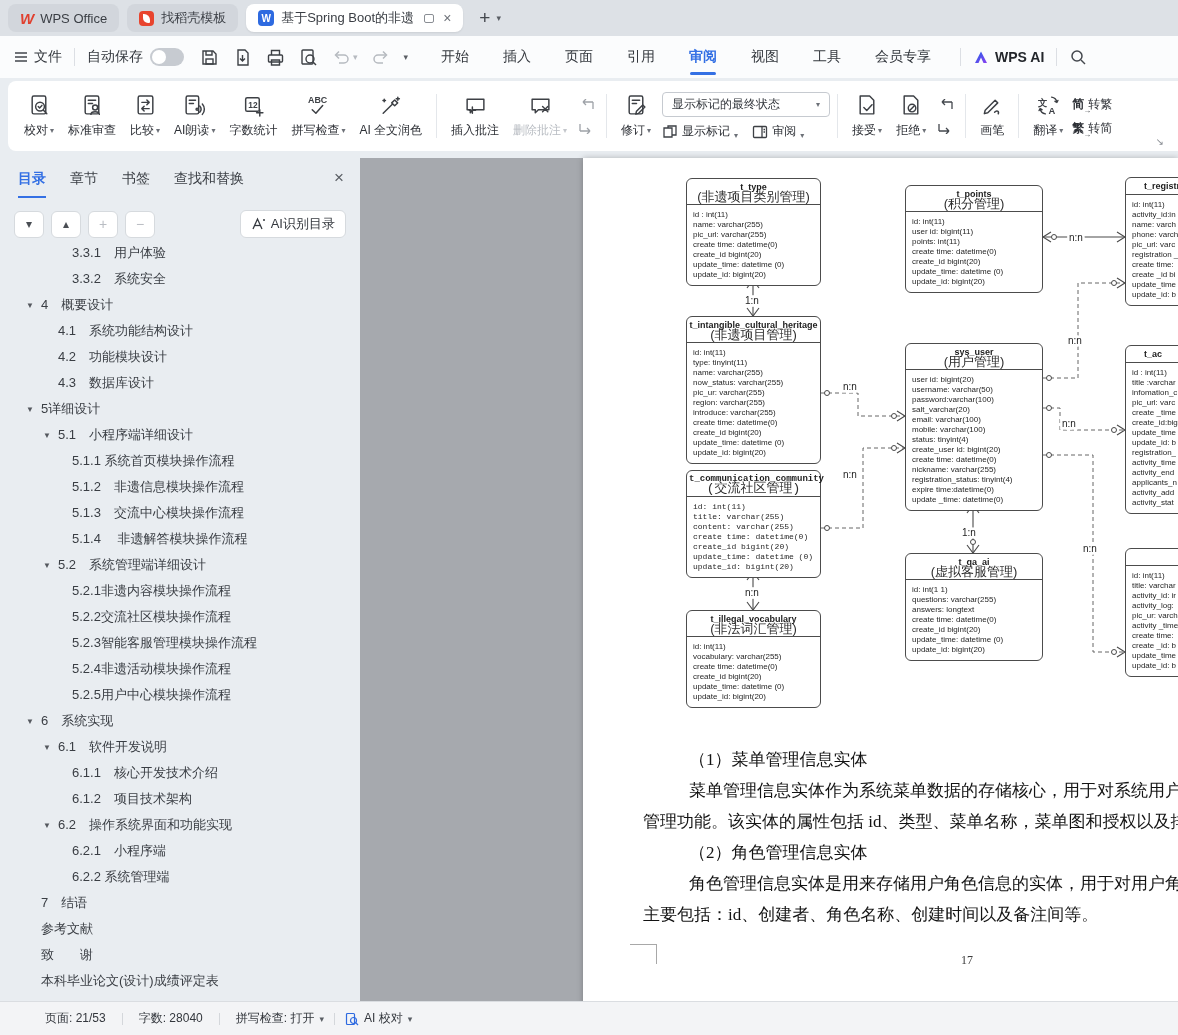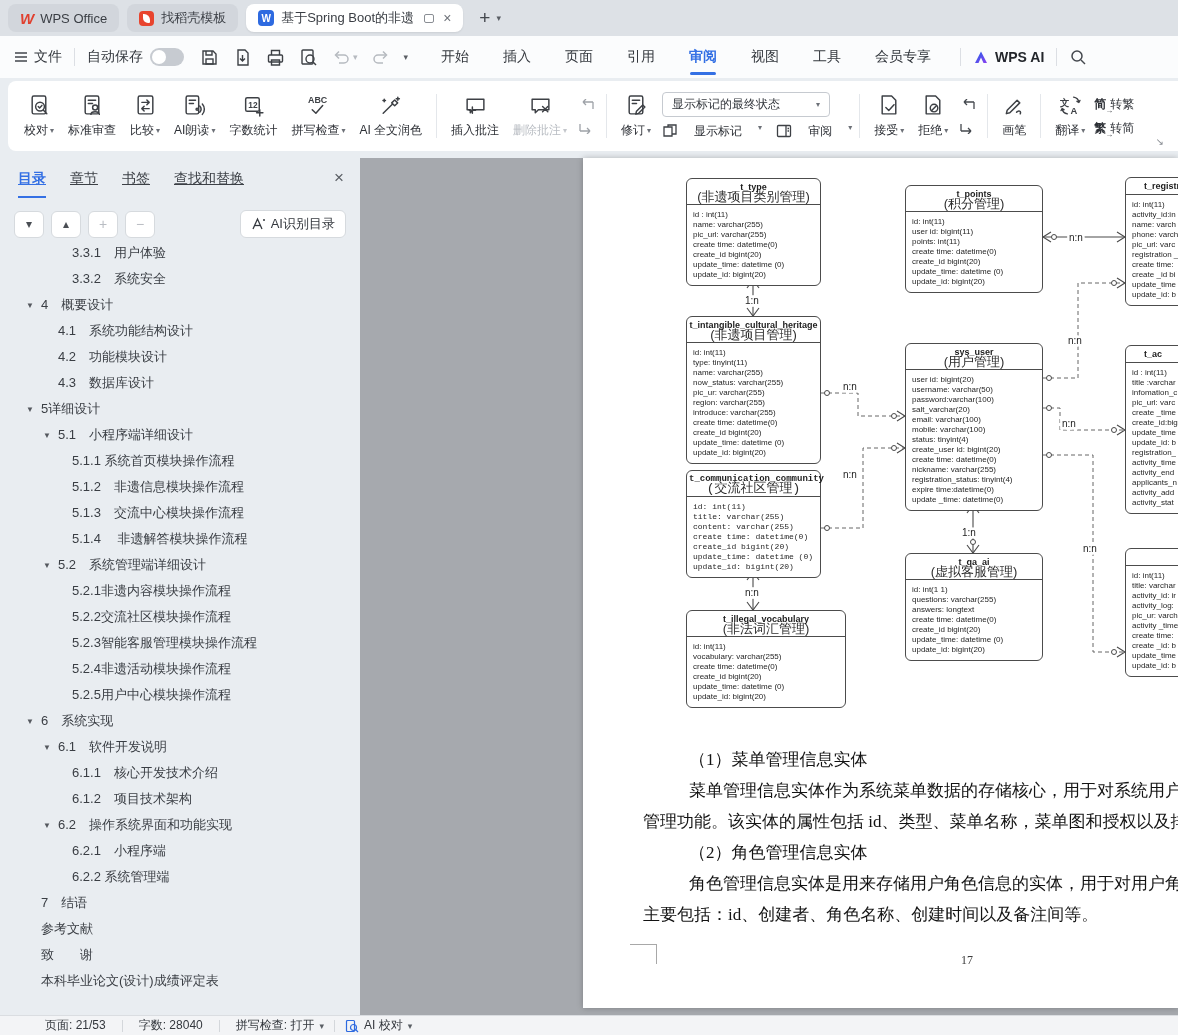--- a/index.html
+++ b/index.html
@@ -50,33 +50,33 @@
   .ric { width:23px; height:23px; }
   .ric * { stroke:#3d4045; fill:none; stroke-width:1.4; stroke-linecap:round; stroke-linejoin:round; }
   .ric text { stroke:none; fill:#3d4045; font-family:"Liberation Sans",sans-serif; }
   .navcol { display:flex; flex-direction:column; gap:9px; padding:0 4px; }
   .navcol svg { width:17px; height:13px; }
   .navcol svg *{ stroke:#9ea2a8; fill:none; stroke-width:1.3; }
   .navcol.dark svg *{ stroke:#44484e; }
   .revcol { display:flex; flex-direction:column; gap:6px; margin-left:4px; }
   .combo { width:168px; height:25px; border:1px solid #c6cad0; border-radius:4px; display:flex; align-items:center; justify-content:space-between; padding:0 9px; font-size:12px; color:#34383e; background:#fff; }
   .smallrow { display:flex; gap:14px; }
-  .smallbtn { display:flex; align-items:flex-start; gap:16px; font-size:12px; color:#2c2f35; }
+  .smallbtn { display:flex; align-items:flex-end; gap:4px; font-size:12px; color:#2c2f35; }
   .smallbtn svg { width:16px; height:16px; }
   .smallbtn svg *{ stroke:#3d4045; fill:none; stroke-width:1.3; }
   .zh-col { display:flex; flex-direction:column; gap:7px; margin-left:2px; }
   .zh-item { display:flex; align-items:center; gap:4px; font-size:12px; color:#2c2f35; }
   .zh-glyph { font-size:12px; font-weight:bold; position:relative; }
   .zh-glyph .mini-arr { font-size:8px; position:absolute; right:-7px; bottom:-2px; color:#3d4045; }
   .expand-ico { position:absolute; right:14px; bottom:4px; font-size:10px; color:#8a8e94; }
 
   
   .sidebar { position:absolute; top:158px; left:0; width:360px; bottom:20px; background:#e9edf1; overflow:hidden; }
   .sb-tabs { display:flex; gap:24px; padding:12px 18px 0 18px; font-size:14px; position:relative; }
-  .sb-tab { color:#3c4046; padding-bottom:8px;text-decoration:underline; }
+  .sb-tab { color:#3c4046; padding-bottom:8px; }
   .sb-tab.active { color:#3470e4; font-weight:bold; border-bottom:2px solid #3470e4; }
   .sb-close { position:absolute; right:16px; top:10px; font-size:17px; color:#5a5e64; }
   .sb-tools { display:flex; align-items:center; gap:7px; margin:12px 14px 6px 14px; }
   .sb-btn { width:30px; height:27px; background:#fff; border:1px solid #d6dade; border-radius:6px; display:flex; align-items:center; justify-content:center; font-size:12px; color:#4a4e54; }
   .sb-btn.dis { color:#b9bdc3; font-size:14px; }
   .ai-toc { margin-left:auto; height:28px; background:#fff; border:1px solid #d6dade; border-radius:6px; display:flex; align-items:center; gap:5px; padding:0 10px; font-size:13px; color:#34383e; }
   .toc-list { margin-top:-4px; overflow:hidden; height:calc(100% - 96px); }
   .toc-item { height:26px; display:flex; align-items:center; font-size:13px; color:#3a3e44; white-space:nowrap; overflow:hidden; }
   .toc-item .tarr { font-size:8px; color:#55595f; margin-right:7px; }
   .toc-item.lvl1 { padding-left:26px; }
@@ -103,21 +103,21 @@
   .er-lines .r { fill:#fff; stroke:#4a4a4a; stroke-width:1; }
   .er-lines text { font-size:10px; fill:#1d1d1d; font-family:"Liberation Sans",sans-serif; paint-order:stroke; stroke:#fff; stroke-width:5px; }
   .caption { position:absolute; top:552px; width:100%; text-align:center; font-family:"Liberation Serif",serif; font-size:14px; color:#111; }
   .paras { position:absolute; left:60px; top:586px; width:700px; font-family:"Liberation Serif",serif; font-size:17px; color:#131313; }
   .paras div { line-height:31px; white-space:nowrap; }
   .paras div.ind { padding-left:46px; }
   .corner-mark { position:absolute; left:47px; top:786px; width:27px; height:20px; border-top:1px solid #a8a8a8; border-right:1px solid #a8a8a8; }
   .pageno { position:absolute; left:378px; top:795px; font-family:"Liberation Serif",serif; font-size:12px; color:#3c3c3c; }
 
   
-  .statusbar { position:absolute; left:0; bottom:0; width:100%; height:20px; background:#f3f4f6; border-top:1px solid #dadde1; display:flex; align-items:center; padding-left:45px; font-size:12px; color:#33373d; gap:0; }
+  .statusbar { position:absolute; left:0; bottom:0; width:100%; height:34px; background:#f3f4f6; border-top:1px solid #dadde1; display:flex; align-items:center; padding-left:45px; font-size:12px; color:#33373d; gap:0; }
   .st-item { display:flex; align-items:center; gap:5px; }
   .st-div { width:1px; height:12px; background:#d4d7db; margin:0 16px; }
 </style>
 </head>
 <body>
 
 <div class="tabbar">
   <div class="tab">
     <span class="wps-w">W</span>
     <span class="tab-title">WPS Office</span>
@@ -795,21 +795,21 @@
             <div class="ent-field">activity_id: ir</div>
             <div class="ent-field">activity_log:</div>
             <div class="ent-field">pic_ur: varch</div>
             <div class="ent-field">activity _time</div>
             <div class="ent-field">create time:</div>
             <div class="ent-field">create _id: b</div>
             <div class="ent-field">update_time</div>
             <div class="ent-field">update_id: b</div>
           </div>
         </div>
-        <div class="entity" style="left: 103px; top: 452px; width: 160px;">
+        <div class="entity" style="left: 103px; top: 452px; width: 135px;">
           <div class="ent-head">
             <div class="ent-title">t_illegal_vocabulary</div>
             <div class="ent-sub">(非法词汇管理)</div>
           </div>
           <div class="ent-fields">
             <div class="ent-field">id: int(11)</div>
             <div class="ent-field">vocabulary: varchar(255)</div>
             <div class="ent-field">create time: datetime(0)</div>
             <div class="ent-field">create_id  bigint(20)</div>
             <div class="ent-field">update_time: datetime (0)</div>

